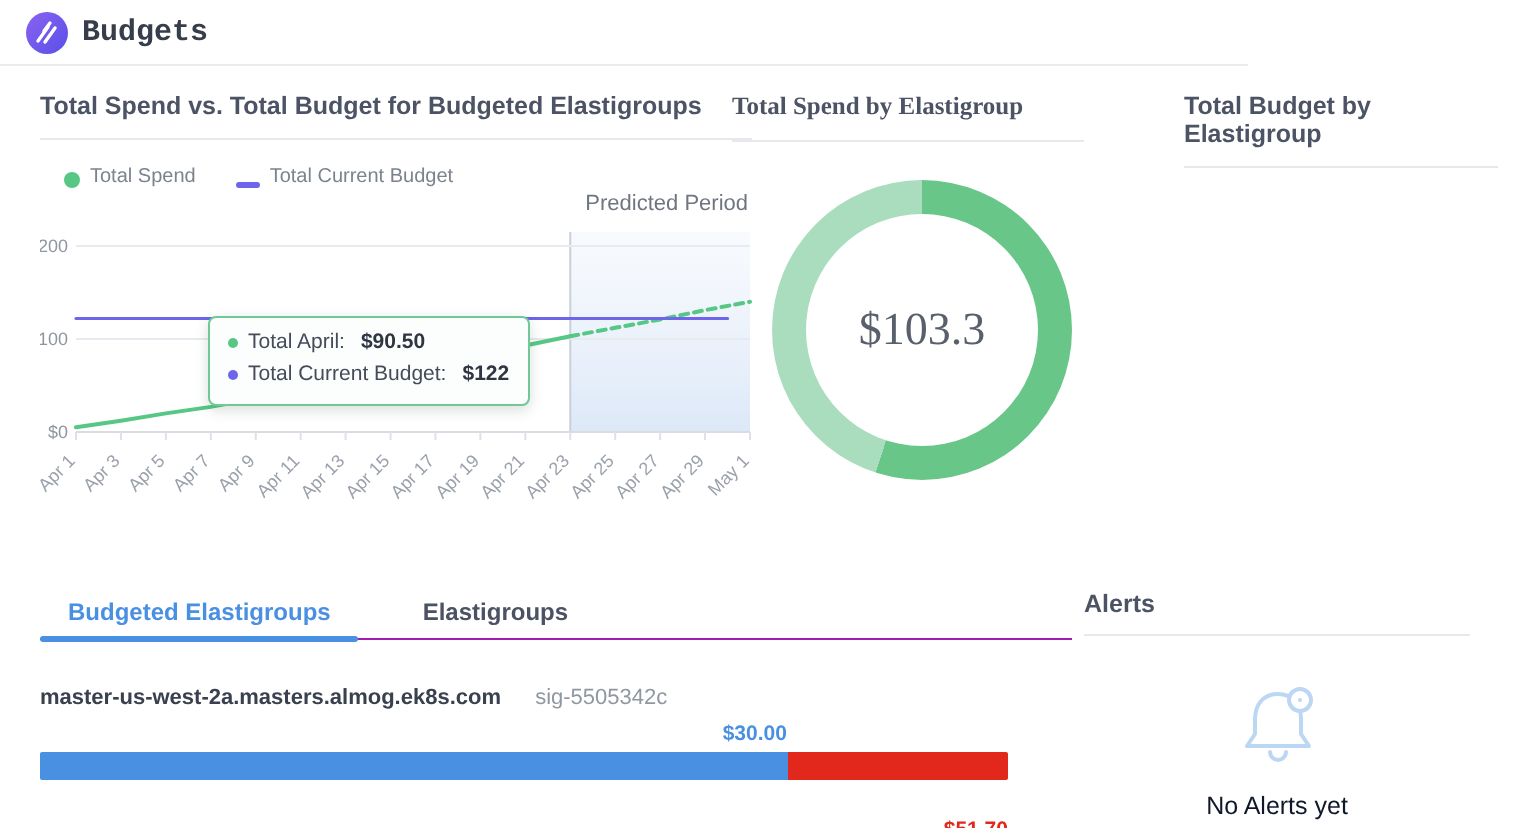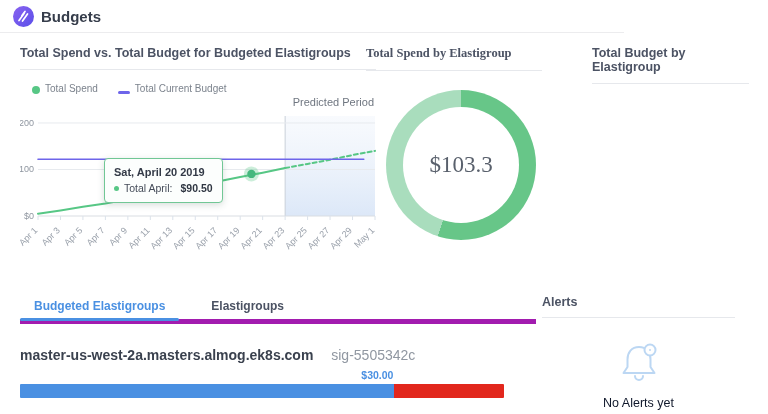--- a/index.html
+++ b/index.html
@@ -1,21 +1,21 @@
 <!DOCTYPE html>
 <html><head>
 <meta charset="utf-8">
 <style>
   * { margin:0; padding:0; box-sizing:border-box; }
   html,body { width:768px; height:414px; background:#ffffff; overflow:hidden;
     font-family:"Liberation Sans","DejaVu Sans",sans-serif; }
 
   
   .app-header { position:absolute; left:0; top:0; width:624px; height:33px;
-    border-bottom:1px solid #ececee; background:#fff; }
+    border-bottom:1px solid #ececee; background:#fff;font-family:Liberation Mono, monospace; }
   .logo { position:absolute; left:13px; top:6px; width:21px; height:21px; }
   .app-title { position:absolute; left:41px; top:0; line-height:33px;
     font-size:15px; font-weight:700; color:#363d4b; }
 
   
   .panel-title { font-size:12.5px; font-weight:600; color:#4c5364;
     padding-bottom:9px; border-bottom:1px solid #e6e8ec; }
 
   
   .chart-panel { position:absolute; left:20px; top:46px; width:356px; height:244px; }
@@ -44,28 +44,28 @@
   .donut-wrap { position:relative; width:150px; height:150px; margin-top:19px; }
   .donut-panel.spend  .donut-wrap { margin-left:20px; }
   .donut-panel.budget .donut-wrap { margin-left:13px; }
   .donut-ring { position:absolute; inset:0; border-radius:50%; }
   .donut-hole { position:absolute; inset:17px; background:#fff; border-radius:50%; }
   .donut-value { position:absolute; inset:0; display:flex; align-items:center;
     justify-content:center; font-size:23px; color:#59606c; z-index:2; }
 
   
   .groups-panel { position:absolute; left:20px; top:295px; width:516px; }
-  .tabs { display:flex; border-bottom:5px solid #a21caf; }
+  .tabs { display:flex; border-bottom:1px solid #a21caf; }
   .tab { position:relative; padding:4px 14px 6px 14px; font-size:12px; font-weight:600;
     color:#4b5263; cursor:pointer; }
   .tab + .tab { margin-left:18px; }
   .tab.active { color:#4a90e2; }
   .tab.active::after { content:''; position:absolute; left:0; right:0; bottom:-2px;
     height:3px; background:#4a90e2; border-radius:2px; }
-  .eg-row { margin-top:23px; font-size:14px; }
+  .eg-row { margin-top:23px; font-size:11px; }
   .eg-name { font-weight:700; color:#3a414e; }
   .eg-tag { color:#9097a1; margin-left:14px; }
   .bar-wrap { position:relative; width:484px; margin-top:6px; }
   .bar-labels { position:relative; height:13px; font-size:10.5px; font-weight:600; }
   #bar-spend-label { position:absolute; top:0; transform:translateX(-100%); padding-right:1px; }
   #bar-total-label { position:absolute; top:0; right:0; }
   .stacked-bar { display:flex; height:14px; margin-top:2px; border-radius:1px; overflow:hidden; }
 
   
   .alerts-panel { position:absolute; left:542px; top:295px; width:193px; }
@@ -158,25 +158,29 @@
       <line x1="355" y1="108" x2="355" y2="112" stroke="#dbe2ea"></line>
       <text x="355" y="123" text-anchor="end" font-size="9" fill="#9aa1ab" transform="rotate(-45 355 123)">May 1</text>
       <polyline points="18,105.67441860465117 40.46666666666667,102.4186046511628 62.93333333333333,98.69767441860465 85.4,95.44186046511628 107.86666666666666,91.25581395348837 130.33333333333331,87.06976744186046 152.8,82.41860465116278 175.26666666666668,78.23255813953489 197.73333333333332,73.5813953488372 220.2,68.93023255813954 242.66666666666666,64.74418604651163 265.1333333333333,60.093023255813954" fill="none" stroke="#57c785" stroke-width="2" stroke-linecap="round"></polyline>
       <polyline points="265.1333333333333,60.093023255813954 287.6,55.906976744186046 310.06666666666666,51.72093023255814 332.53333333333336,47.06976744186047 355,42.883720930232556" fill="none" stroke="#57c785" stroke-width="2" stroke-linecap="round" stroke-dasharray="4 3"></polyline>
       <polyline points="18,51.25581395348838 343.76666666666665,51.25581395348838" fill="none" stroke="#6e65ea" stroke-width="1.6" stroke-linecap="round"></polyline>
       <circle cx="231.43333333333334" cy="65.90697674418604" r="7.5" fill="#57c785" opacity="0.3"></circle>
       <circle cx="231.43333333333334" cy="65.90697674418604" r="4.2" fill="#45b87e"></circle>
     </svg>
 
   <div class="chart-tooltip">
-    <div class="tt-title">Sat, April 20 2019</div>
     <div class="tt-item">
       <span class="tt-bullet" style="background: rgb(87, 199, 133);"></span>
       <span>Total April:</span>
       <span class="tt-value">$90.50</span>
+    </div>
+    <div class="tt-item">
+      <span class="tt-bullet" style="background: rgb(110, 101, 234);"></span>
+      <span>Total Current Budget:</span>
+      <span class="tt-value">$122</span>
     </div>
   </div>
 </div>
 
 <div class="donut-panel spend">
   <div class="panel-title">Total Spend by Elastigroup</div>
   <div class="donut-wrap">
     <div id="donut-spend" class="donut-ring" style="background: conic-gradient(rgb(103, 198, 136) 0deg, rgb(103, 198, 136) 198deg, rgb(169, 221, 189) 198deg, rgb(169, 221, 189) 360deg);"></div>
     <div class="donut-hole"></div>
     <div class="donut-value">$103.3</div>

